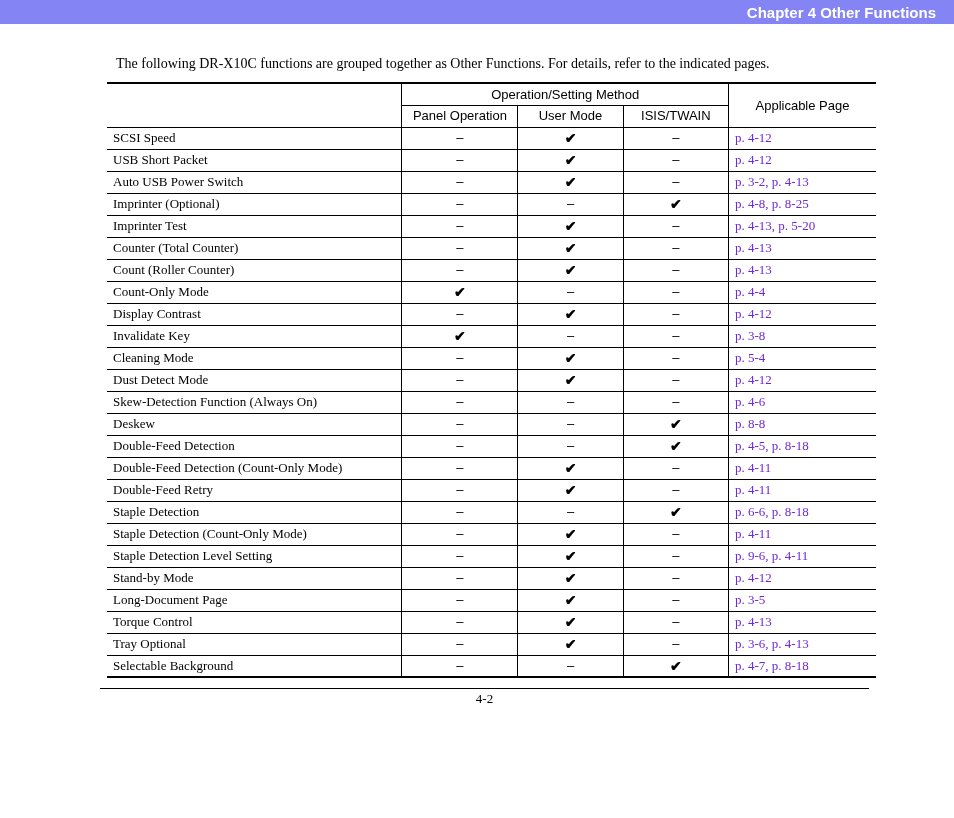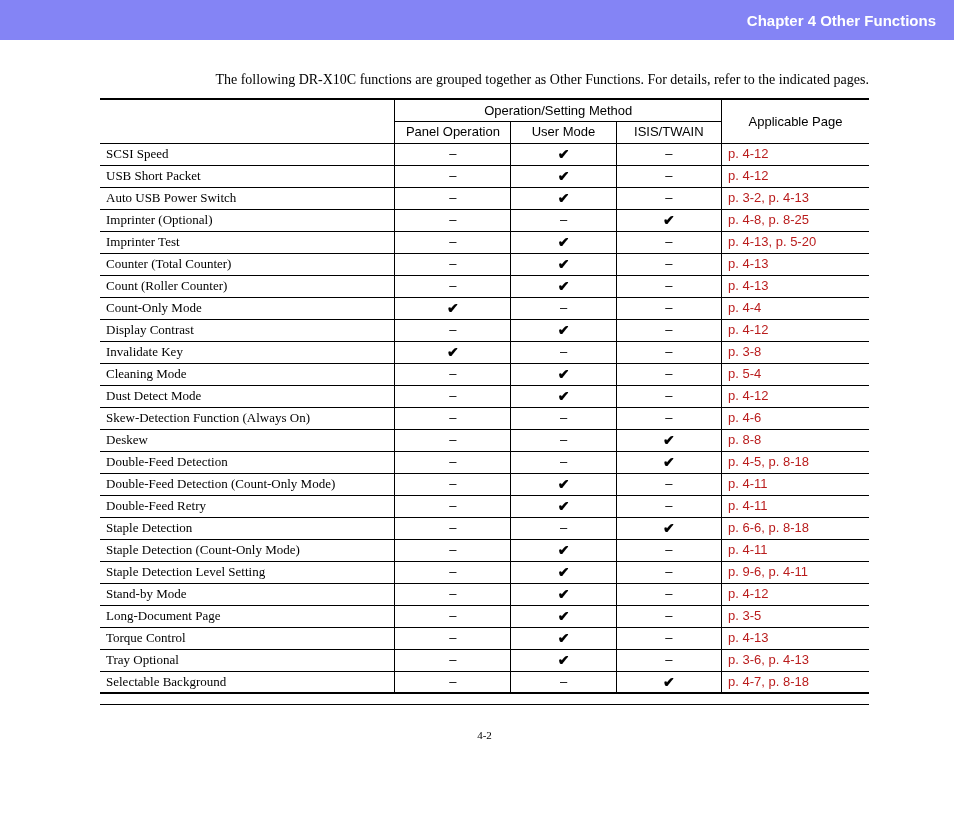--- a/index.html
+++ b/index.html
@@ -7,21 +7,21 @@
   body {
     width: 954px;
     height: 818px;
     font-family: "Times New Roman", Times, serif;
     background: #fff;
     color: #000;
     position: relative;
   }
   .header-bar {
     background: #8484f5;
-    height: 40px;
+    height: 24px;
     width: 100%;
     color: #fff;
     font-family: Arial, Helvetica, sans-serif;
     font-weight: bold;
     font-size: 15px;
     display: flex;
     align-items: center;
     justify-content: flex-end;
     padding-right: 18px;
   }
@@ -38,30 +38,30 @@
   }
   .section-title .num {
     font-size: 30px;
     font-style: italic;
   }
   .section-title .txt {
     font-size: 17px;
   }
   .intro {
     font-size: 14px;
-    margin: 10px 0 10px 0;
-    text-align: right;
+    margin: 10px 0 10px 16px;
   }
   table.functions {
     border-collapse: collapse;
     width: 100%;
     font-size: 13px;
     table-layout: fixed;
     border-top: 2px solid #000;
     border-bottom: 2px solid #000;
+    margin-left: 7px;
   }
   table.functions th, table.functions td {
     border-left: 1px solid #000;
     border-right: 1px solid #000;
     border-top: 1px solid #000;
     border-bottom: 1px solid #000;
     padding: 3px 6px 2px 6px;
     vertical-align: middle;
     height: 22px;
     line-height: 1.1;
@@ -83,35 +83,35 @@
   table.functions td.name {
     text-align: left;
     font-family: Liberation Serif, serif;
   }
   table.functions td.mark {
     text-align: center;
     font-family: Arial, Helvetica, sans-serif;
   }
   table.functions td.pages {
     text-align: left;
-    color: #b91c1c;
-    font-family: Liberation Sans, sans-serif;
+    color: #6d28d9;
+    font-family: Liberation Serif, serif;
   }
   .check {
     font-weight: bold;
     font-size: 14px;
   }
   .footer-rule {
     border-top: 1px solid #000;
     margin-top: 10px;
   }
   .page-num {
     text-align: center;
-    font-size: 11px;
-    margin-top: 24px;
+    font-size: 13px;
+    margin-top: 2px;
     font-family: "Times New Roman", Times, serif;
   }
   col.c1 { width: 280px; }
   col.c2 { width: 110px; }
   col.c3 { width: 100px; }
   col.c4 { width: 100px; }
   col.c5 { width: 140px; }
 </style>
 </head>
 <body>

